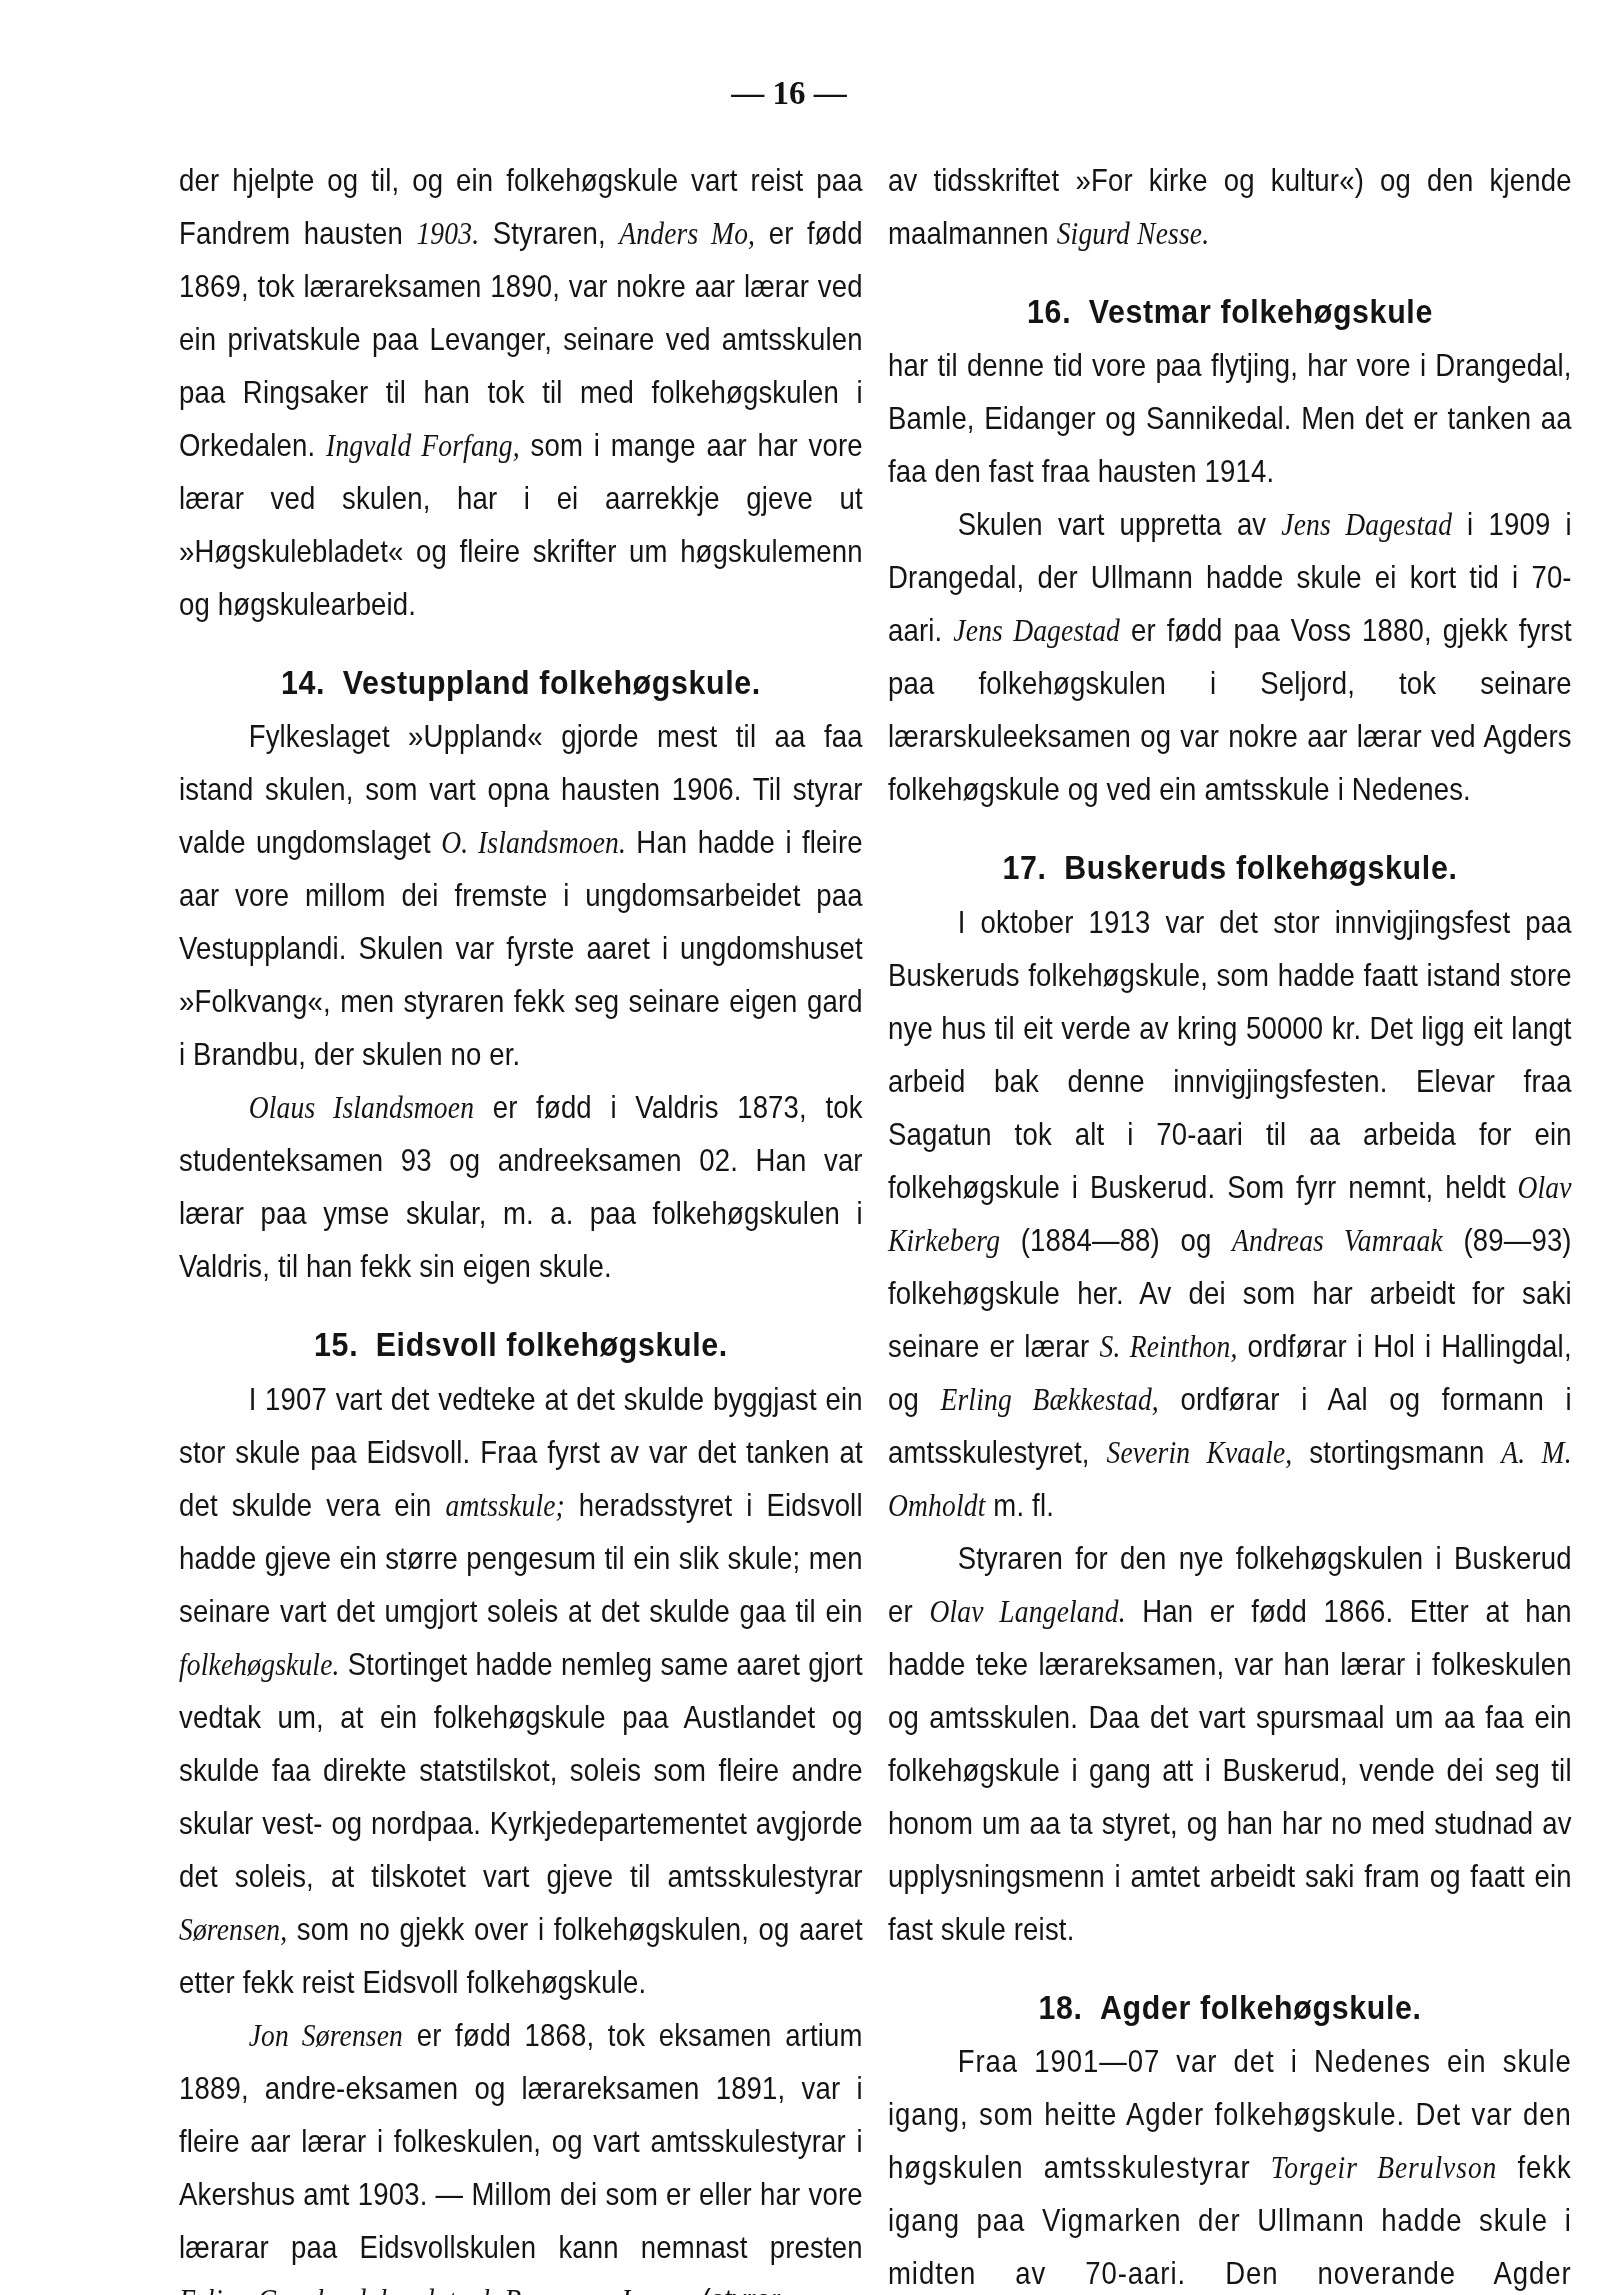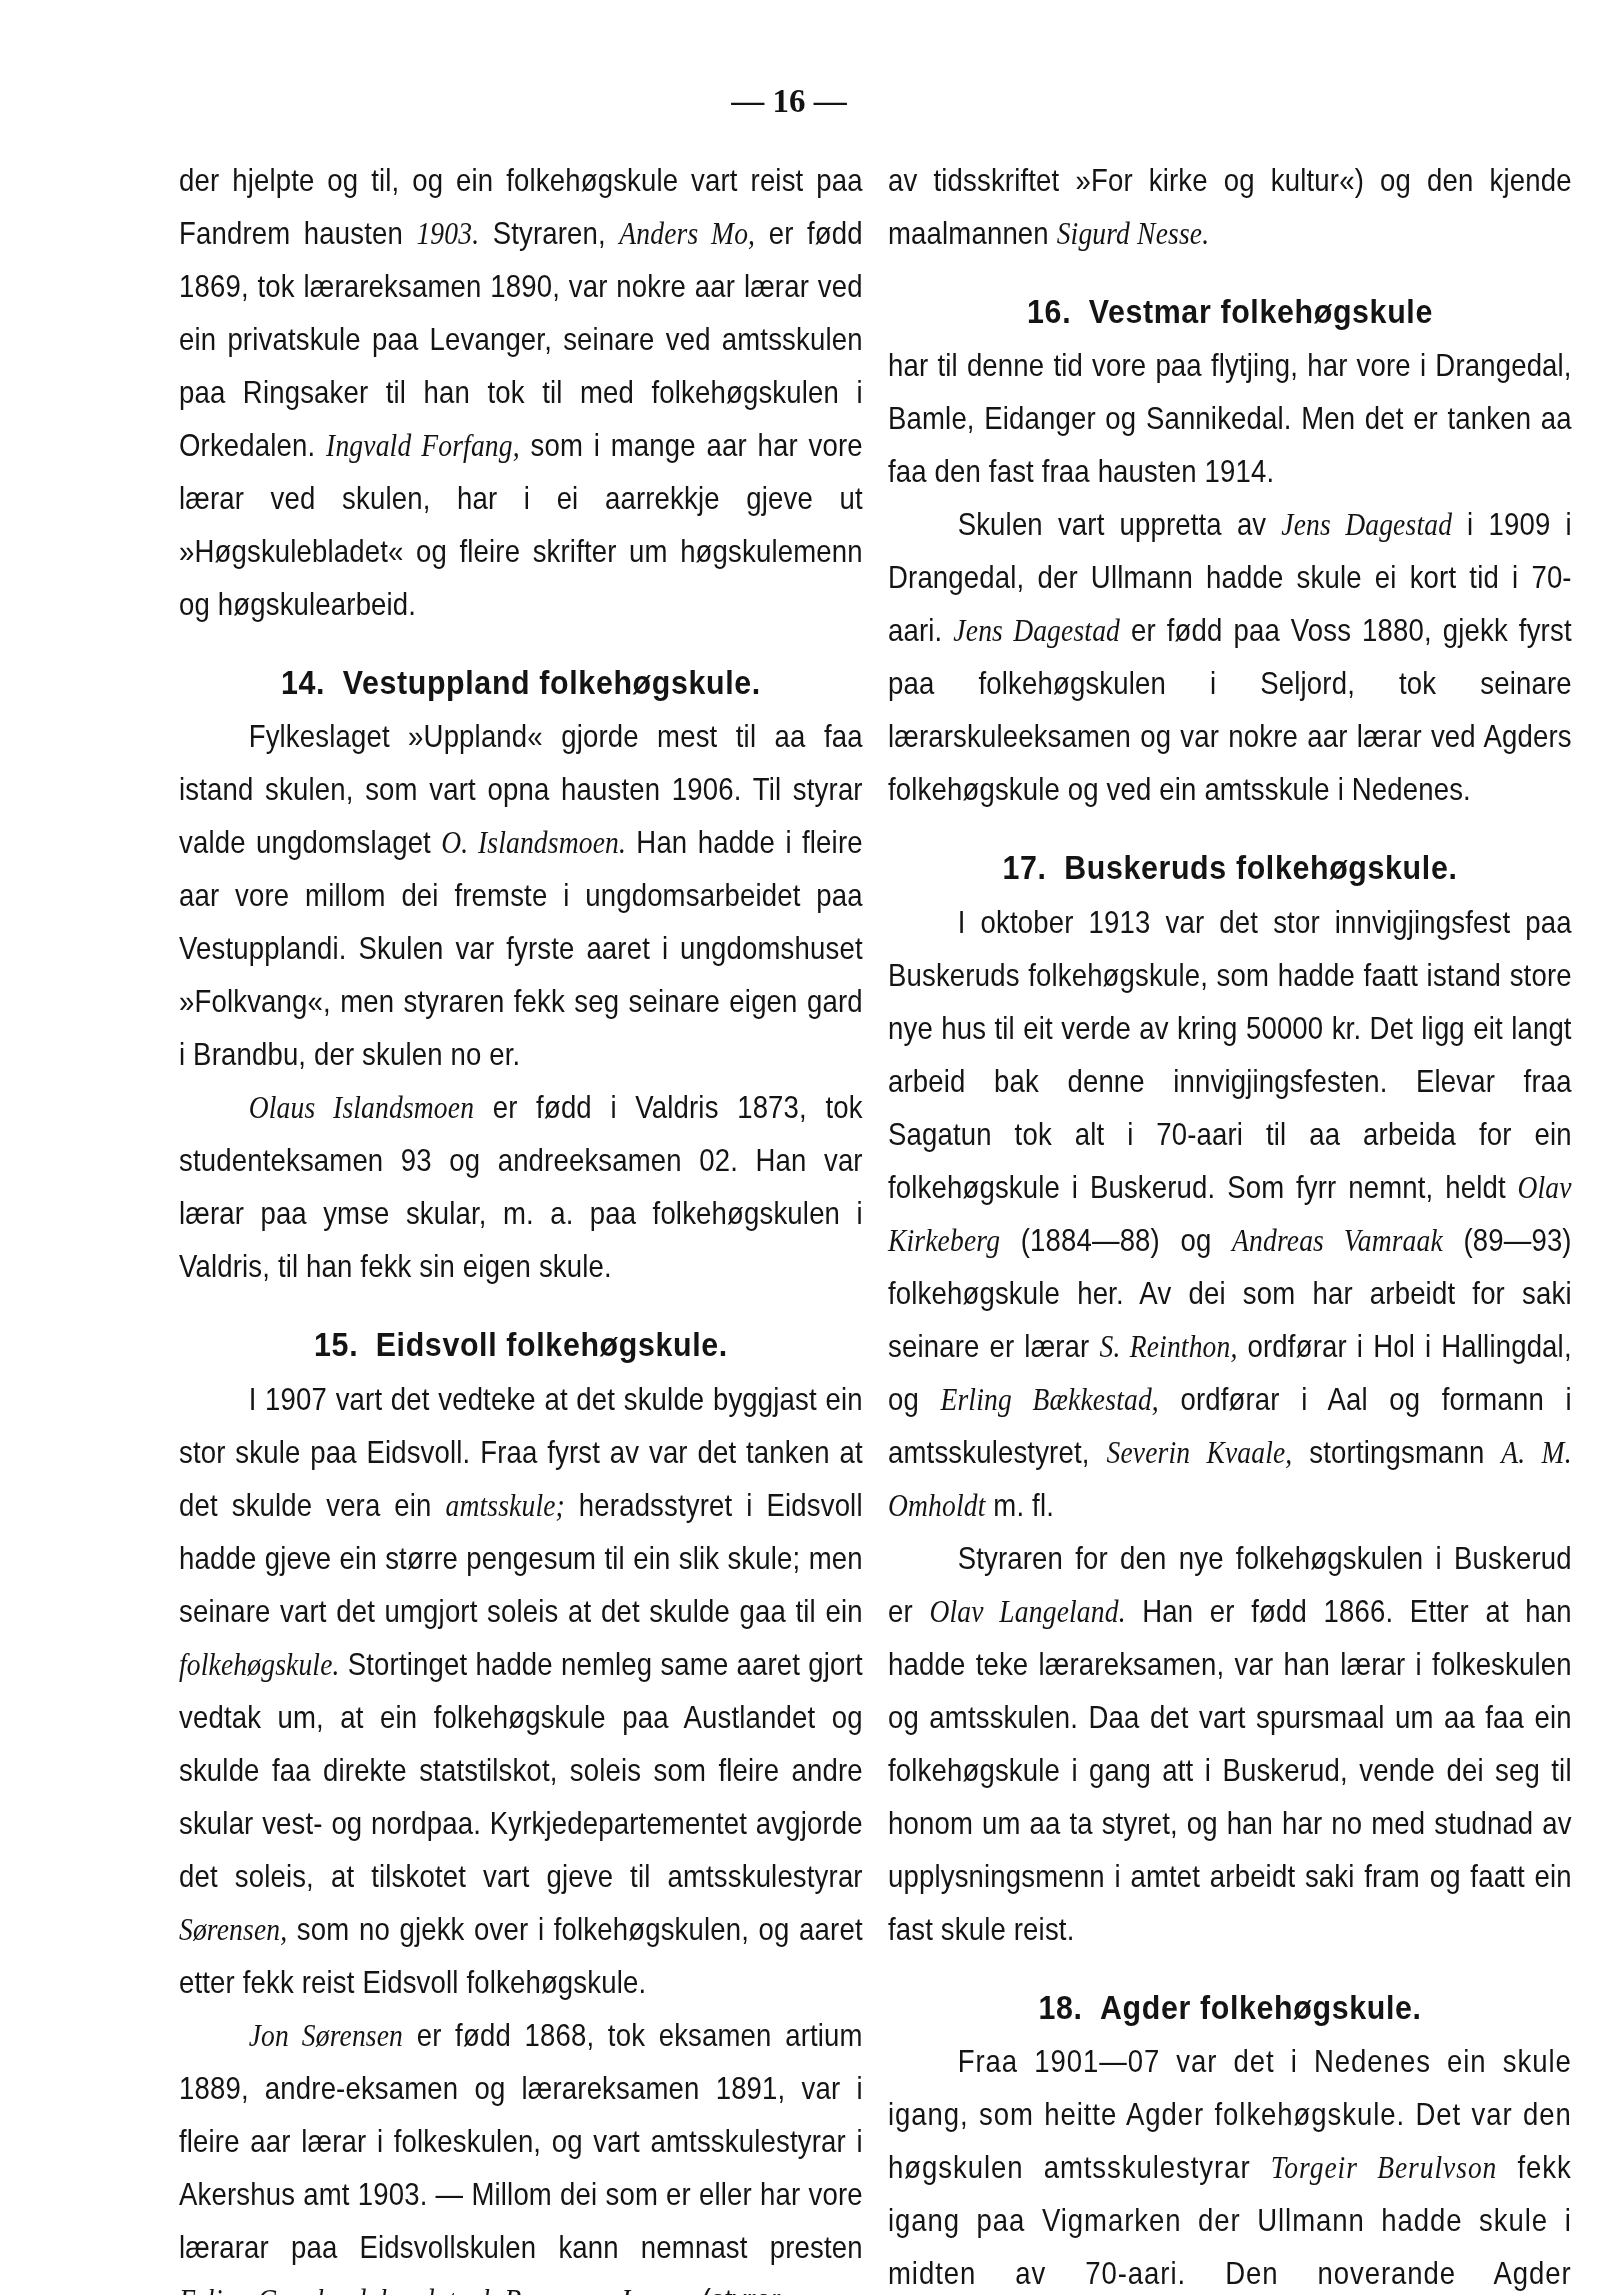--- a/index.html
+++ b/index.html
@@ -1,18 +1,18 @@
 <!DOCTYPE html>
 <html style="font-size:12px"><head>
 <meta charset="utf-8">
 <style>
   html, body { margin: 0; padding: 0; background: #ffffff; }
   body { width: 1601px; height: 2295px; position: relative; overflow: hidden;
          font-family: "Liberation Sans Narrow", "Liberation Sans", sans-serif; color: #141414; }
-  .pagenum { position: absolute; top: 83px; left: 0; width: 1578px; text-align: center;
+  .pagenum { position: absolute; top: 75px; left: 0; width: 1578px; text-align: center;
              font-family: "Liberation Serif", serif; font-size: 33px; font-weight: bold; }
   .col { position: absolute; top: 154px; width: 684px; }
   .col.left { left: 179px; }
   .col.right { left: 888px; }
   .p { font-size: 32px; line-height: 53px; text-align: justify; margin: 0;
        transform: scaleX(0.86); transform-origin: left top; width: 795px; letter-spacing: 0.2px; }
   .p.indent { text-indent: 81px; }
   .p.serifblock { font-family: "Liberation Sans", sans-serif; letter-spacing: 1.1px; }
   .h { font-size: 33px; font-weight: bold; text-align: center; margin: 28px 0 4.4px 0; line-height: 47px;
        transform: scaleX(0.92); transform-origin: center top; letter-spacing: 0.7px; }

